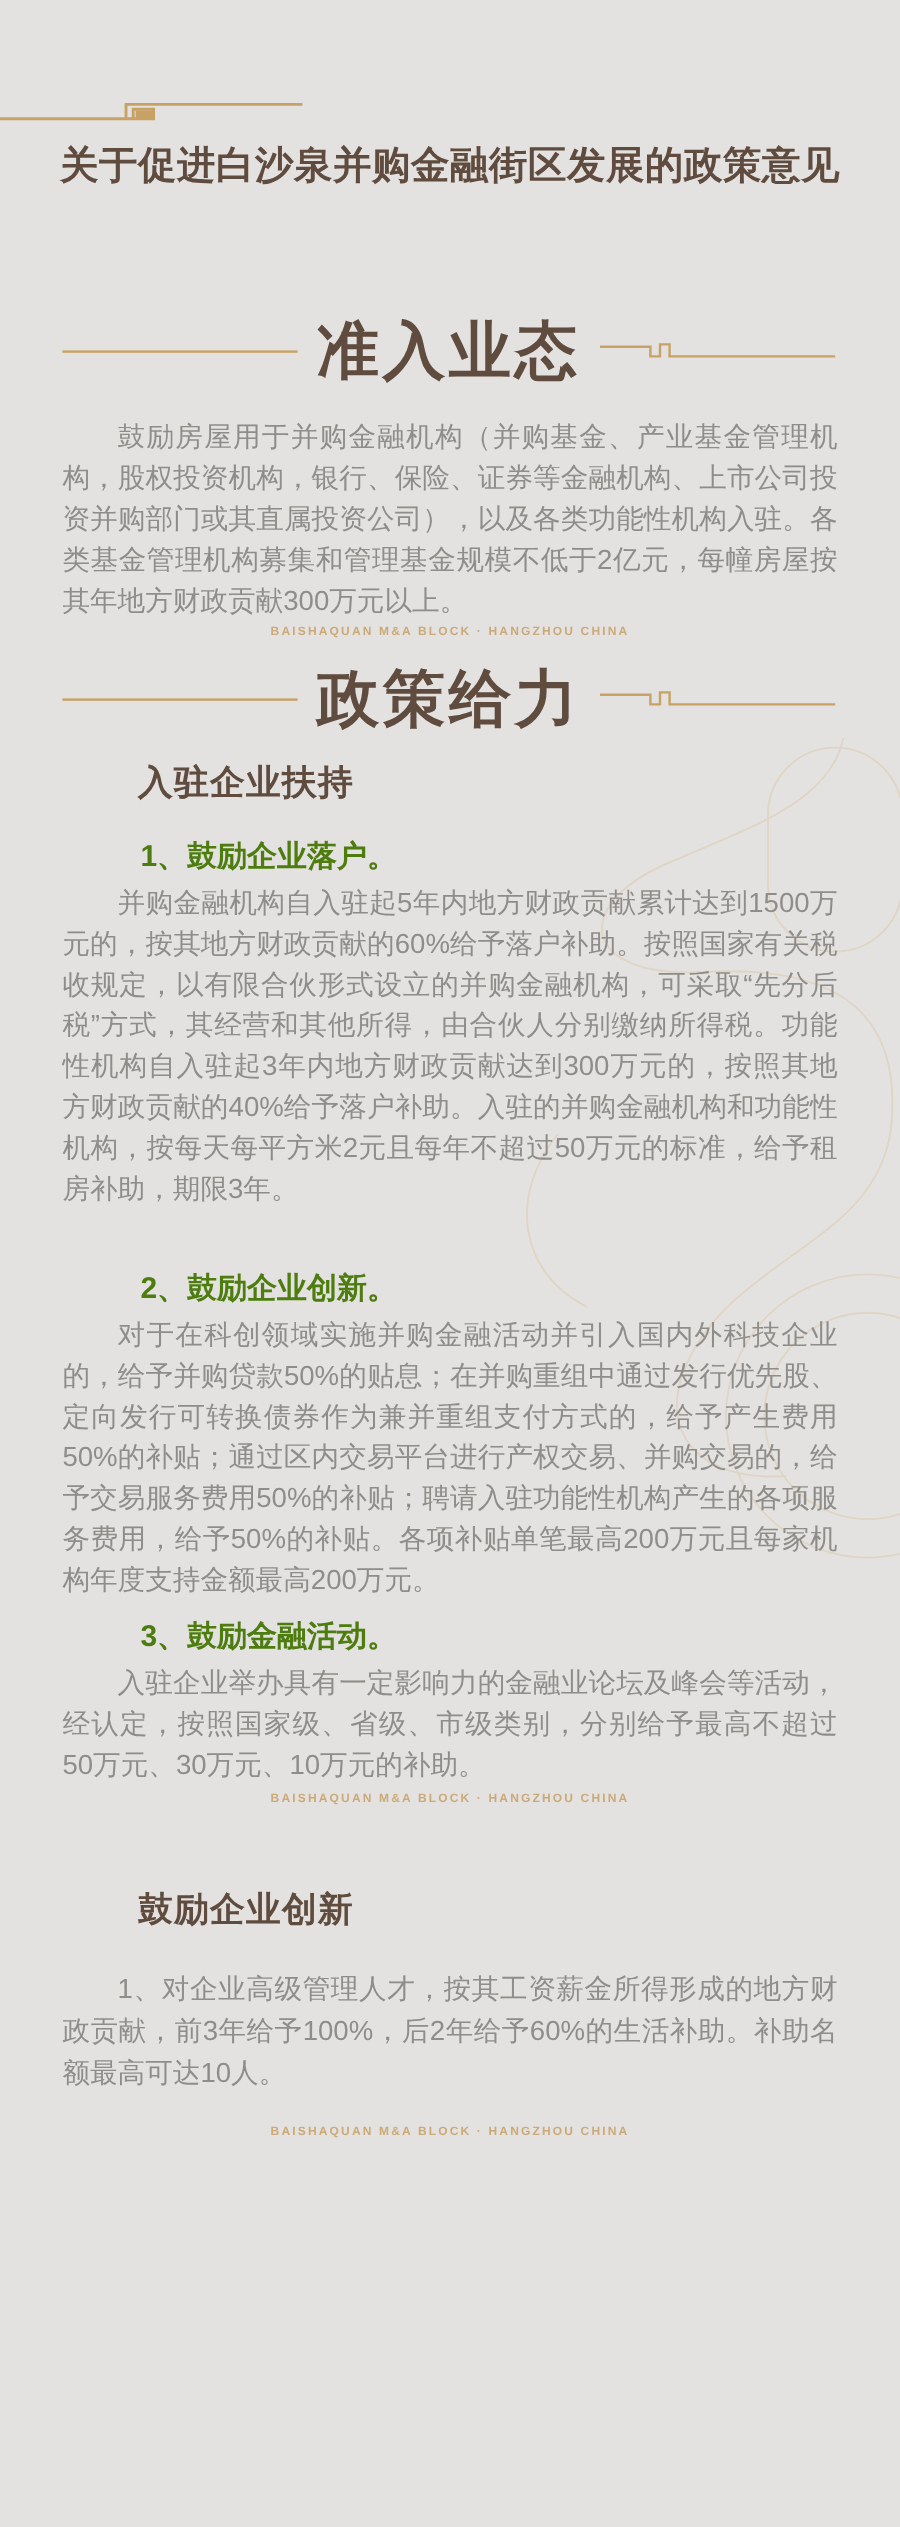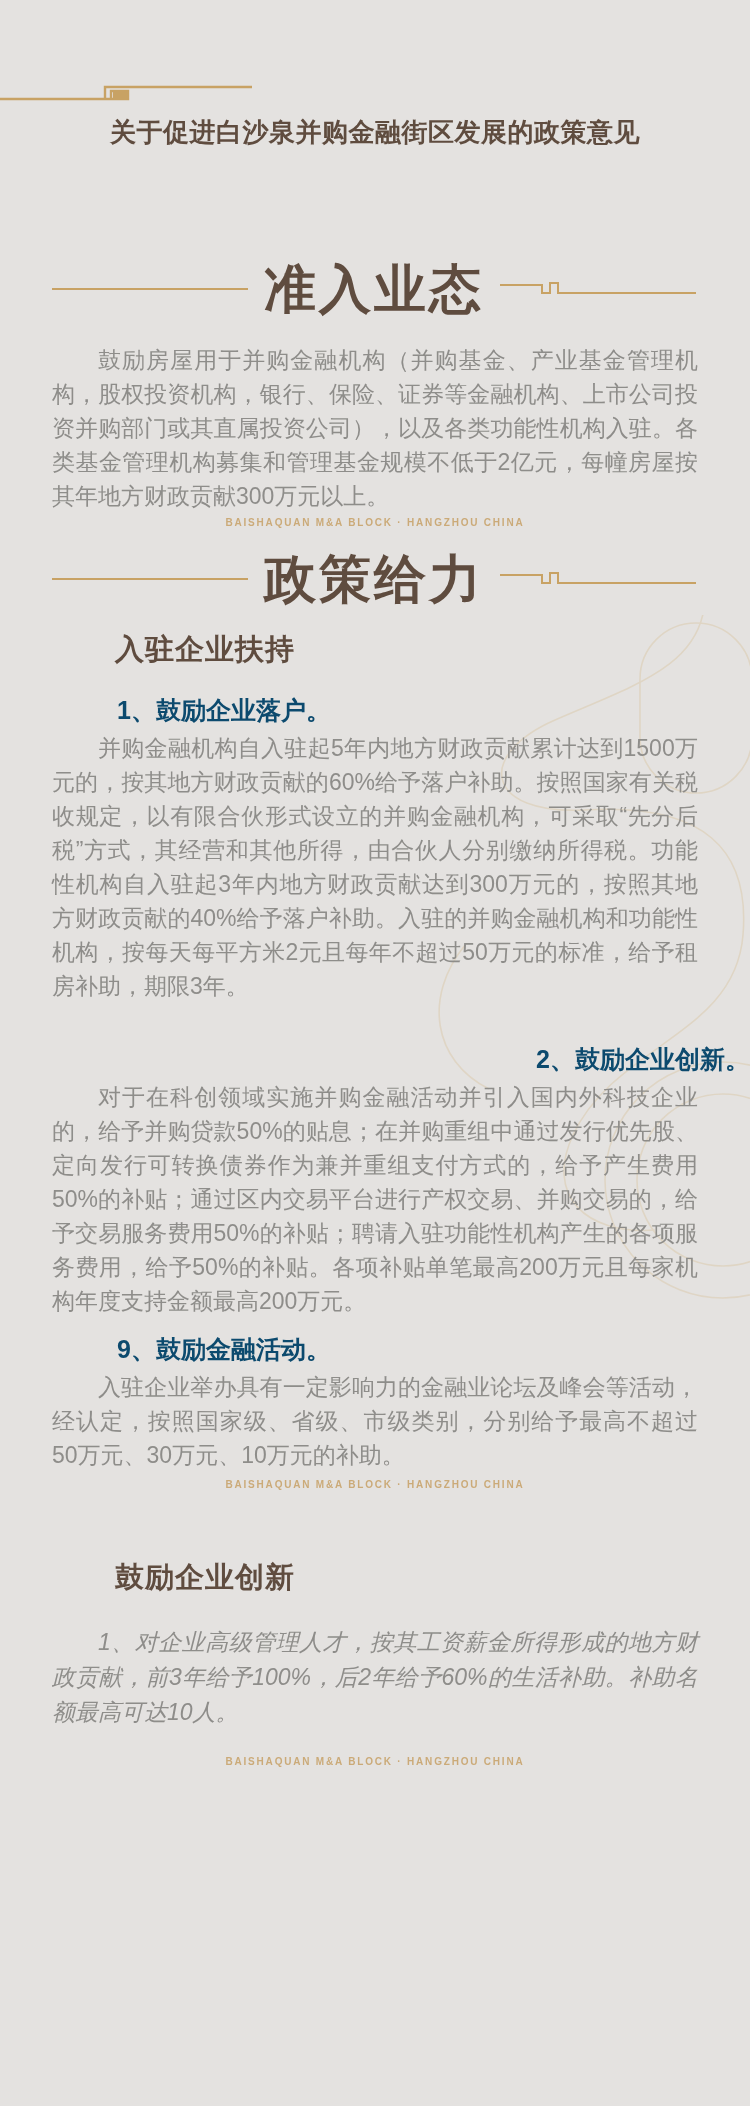--- a/index.html
+++ b/index.html
@@ -15,21 +15,21 @@
   
   .top-deco { position:absolute; top:78px; left:0; z-index:1; }
   .swirl-deco { position:absolute; top:615px; right:0; z-index:0; pointer-events:none; }
   
   .main-title {
     position:relative; z-index:2;
     padding-top:92px;
     text-align:center;
     font-family:"Liberation Serif", serif;
     font-weight:bold;
-    font-size:26px;
+    font-size:32px;
     line-height:48px;
     color:#5f4c3f;
     letter-spacing:0.5px;
   }
   
   .sec-head {
     position:relative; z-index:2;
     display:flex; align-items:center; justify-content:center;
     gap:16px;
     height:52px;
@@ -67,26 +67,26 @@
     margin:24px 0 0 115px;
     font-size:29px; line-height:40px;
     font-weight:bold; color:#5f4c3f;
     letter-spacing:1px;
   }
   .sub-head.talent { margin-top:66px; }
   .item-head {
     position:relative; z-index:2;
     margin:24px 0 0 117px;
     font-size:25px; line-height:34px;
-    font-weight:bold; color:#0c4a6e;
+    font-weight:bold; color:#4d7c0f;
   }
-  .item-head.i2 { margin-top:39px;text-align:right; }
+  .item-head.i2 { margin-top:50px; }
   .item-head.i3 { margin-top:14px; }
   .item-body { margin-top:4px; }
-  .talent-block { position:relative; z-index:2; width:646px; margin:28px auto 0;font-style:italic; }
+  .talent-block { position:relative; z-index:2; width:646px; margin:28px auto 0; }
   .talent-block p {
     margin:0;
     font-size:23px; line-height:35px;
     color:#8e8d8a;
     text-align:justify;
     text-indent:2em;
   }
 </style>
 </head>
 <body>
@@ -135,21 +135,21 @@
   </div>
 
   <h2 class="sub-head">入驻企业扶持</h2>
 
   <h3 class="item-head">1、鼓励企业落户。</h3>
   <p class="body-text item-body">并购金融机构自入驻起5年内地方财政贡献累计达到1500万元的，按其地方财政贡献的60%给予落户补助。按照国家有关税收规定，以有限合伙形式设立的并购金融机构，可采取“先分后税”方式，其经营和其他所得，由合伙人分别缴纳所得税。功能性机构自入驻起3年内地方财政贡献达到300万元的，按照其地方财政贡献的40%给予落户补助。入驻的并购金融机构和功能性机构，按每天每平方米2元且每年不超过50万元的标准，给予租房补助，期限3年。</p>
 
   <h3 class="item-head i2">2、鼓励企业创新。</h3>
   <p class="body-text item-body">对于在科创领域实施并购金融活动并引入国内外科技企业的，给予并购贷款50%的贴息；在并购重组中通过发行优先股、定向发行可转换债券作为兼并重组支付方式的，给予产生费用50%的补贴；通过区内交易平台进行产权交易、并购交易的，给予交易服务费用50%的补贴；聘请入驻功能性机构产生的各项服务费用，给予50%的补贴。各项补贴单笔最高200万元且每家机构年度支持金额最高200万元。</p>
 
-  <h3 class="item-head i3">9、鼓励金融活动。</h3>
+  <h3 class="item-head i3">3、鼓励金融活动。</h3>
   <p class="body-text item-body">入驻企业举办具有一定影响力的金融业论坛及峰会等活动，经认定，按照国家级、省级、市级类别，分别给予最高不超过50万元、30万元、10万元的补助。</p>
 
   <div class="watermark wm2">BAISHAQUAN M&amp;A BLOCK · HANGZHOU CHINA</div>
 
   <h2 class="sub-head talent">鼓励企业创新</h2>
 
   <div class="talent-block">
     <p>1、对企业高级管理人才，按其工资薪金所得形成的地方财政贡献，前3年给予100%，后2年给予60%的生活补助。补助名额最高可达10人。</p>
   </div>
 

